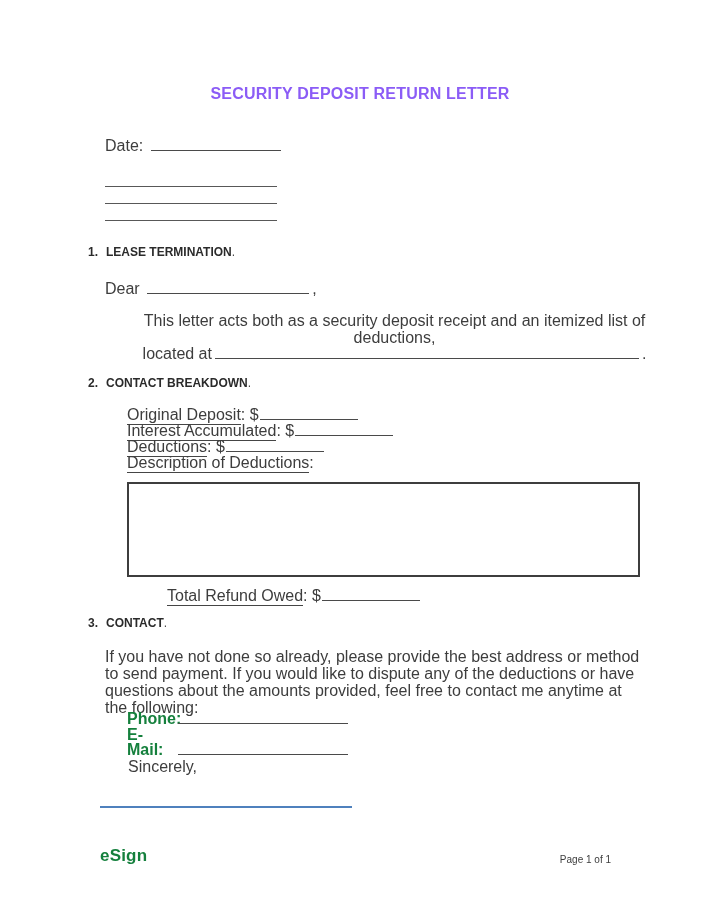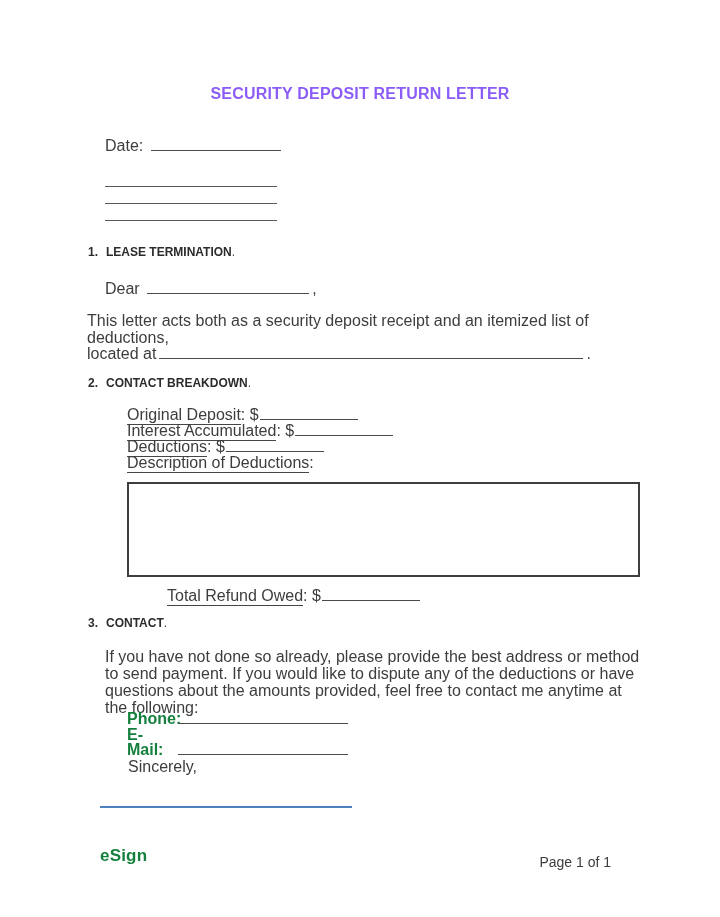--- a/index.html
+++ b/index.html
@@ -48,21 +48,21 @@
   .sec-head .sec-period { font-weight: normal; color: #4a4a4a; }
   .sec1 { top: 245px; }
   .sec2 { top: 376px; }
   .sec3 { top: 616px; }
 
   
   .dear-row { top: 280px; left: 105px; }
   .dear-blank { width: 162px; }
 
   
-  .lease-para { top: 313px; left: 87px; width: 545px; line-height: 16.5px; }
+  .lease-para { top: 313px; left: 122px; width: 545px; line-height: 16.5px; text-align: center; }
   .blank-terminated { width: 107px; }
   .blank-address { width: 424px; }
 
   
   .refund-block { top: 407px; left: 127px; line-height: 16px; }
   .u { border-bottom: 1.5px solid #454545; padding-bottom: 0.5px; }
   .money-blank { width: 98px; margin-left: 1px; }
 
   
   .desc-box {
@@ -88,21 +88,21 @@
 
   
   .sig-line {
     top: 806px; left: 100px;
     width: 252px; height: 0;
     border-top: 2.6px solid #4f81bd;
   }
 
   
   .footer-brand { top: 846px; left: 100px; font-size: 17px; font-weight: bold; color: #15803d; letter-spacing: 0.2px; }
-  .footer-page { top: 854px; right: 109px; font-size: 14px; color: #3d3d3d; }
+  .footer-page { top: 854px; right: 109px; font-size: 10px; color: #3d3d3d; }
 </style>
 </head>
 <body>
 
 <div class="page">
 
   <div class="abs doc-title">SECURITY DEPOSIT RETURN LETTER</div>
 
   <div class="abs date-row body-text">
     <span>Date:</span>

